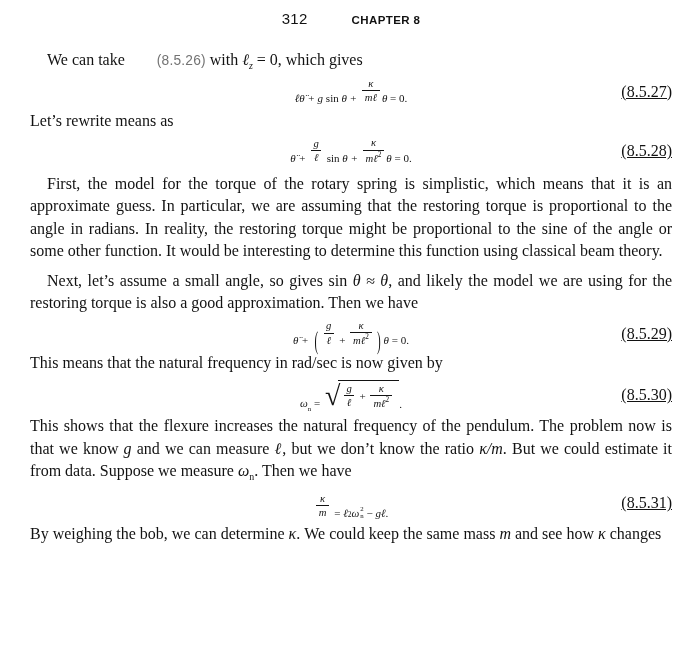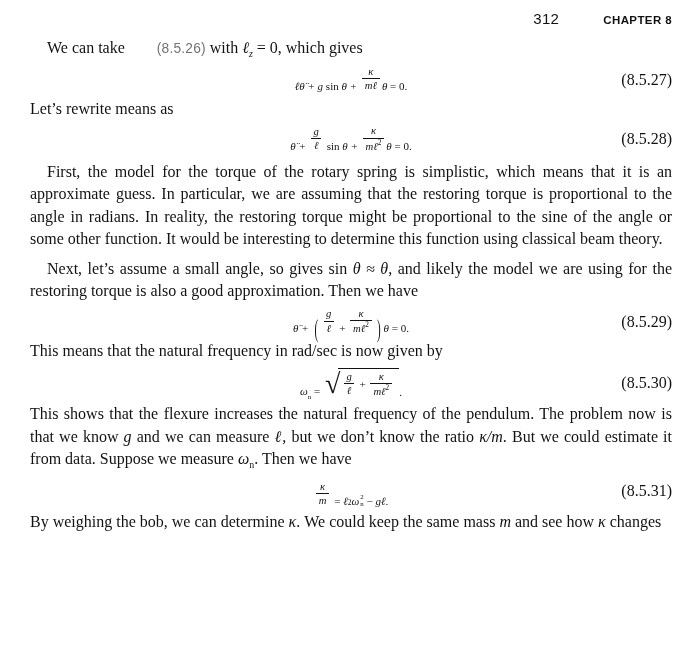--- a/index.html
+++ b/index.html
@@ -11,24 +11,24 @@
     overflow:hidden;
     position:relative;
   }
   .page{
     padding:10px 27px 0 30px;
     box-sizing:border-box;
   }
   
   .pagehead{
     display:flex;
-    justify-content:flex-end;
+    justify-content:center;
     align-items:baseline;
     font-family:"Liberation Sans","DejaVu Sans",sans-serif;
-    margin-bottom:10px;
+    margin-bottom:22px;
     gap:44px;
   }
   .pagenum{font-size:15px;letter-spacing:0.3px;}
   .chapter{font-size:11.5px;font-weight:bold;letter-spacing:0.4px;}
   
   p.body{
     font-size:16px;
     line-height:22.5px;
     text-align:justify;
     margin:0;
@@ -60,20 +60,21 @@
     align-items:flex-end;
     font-size:11px;
     white-space:pre;
   }
   .eqnum{
     position:absolute;
     right:0;
     top:50%;
     transform:translateY(-50%);
     font-size:16px;
+    text-decoration:underline;
   }
   .frac{
     display:inline-flex;
     flex-direction:column;
     align-items:center;
     vertical-align:middle;
     margin:0 2px;
     line-height:1.08;
     font-size:0.97em;
   }

